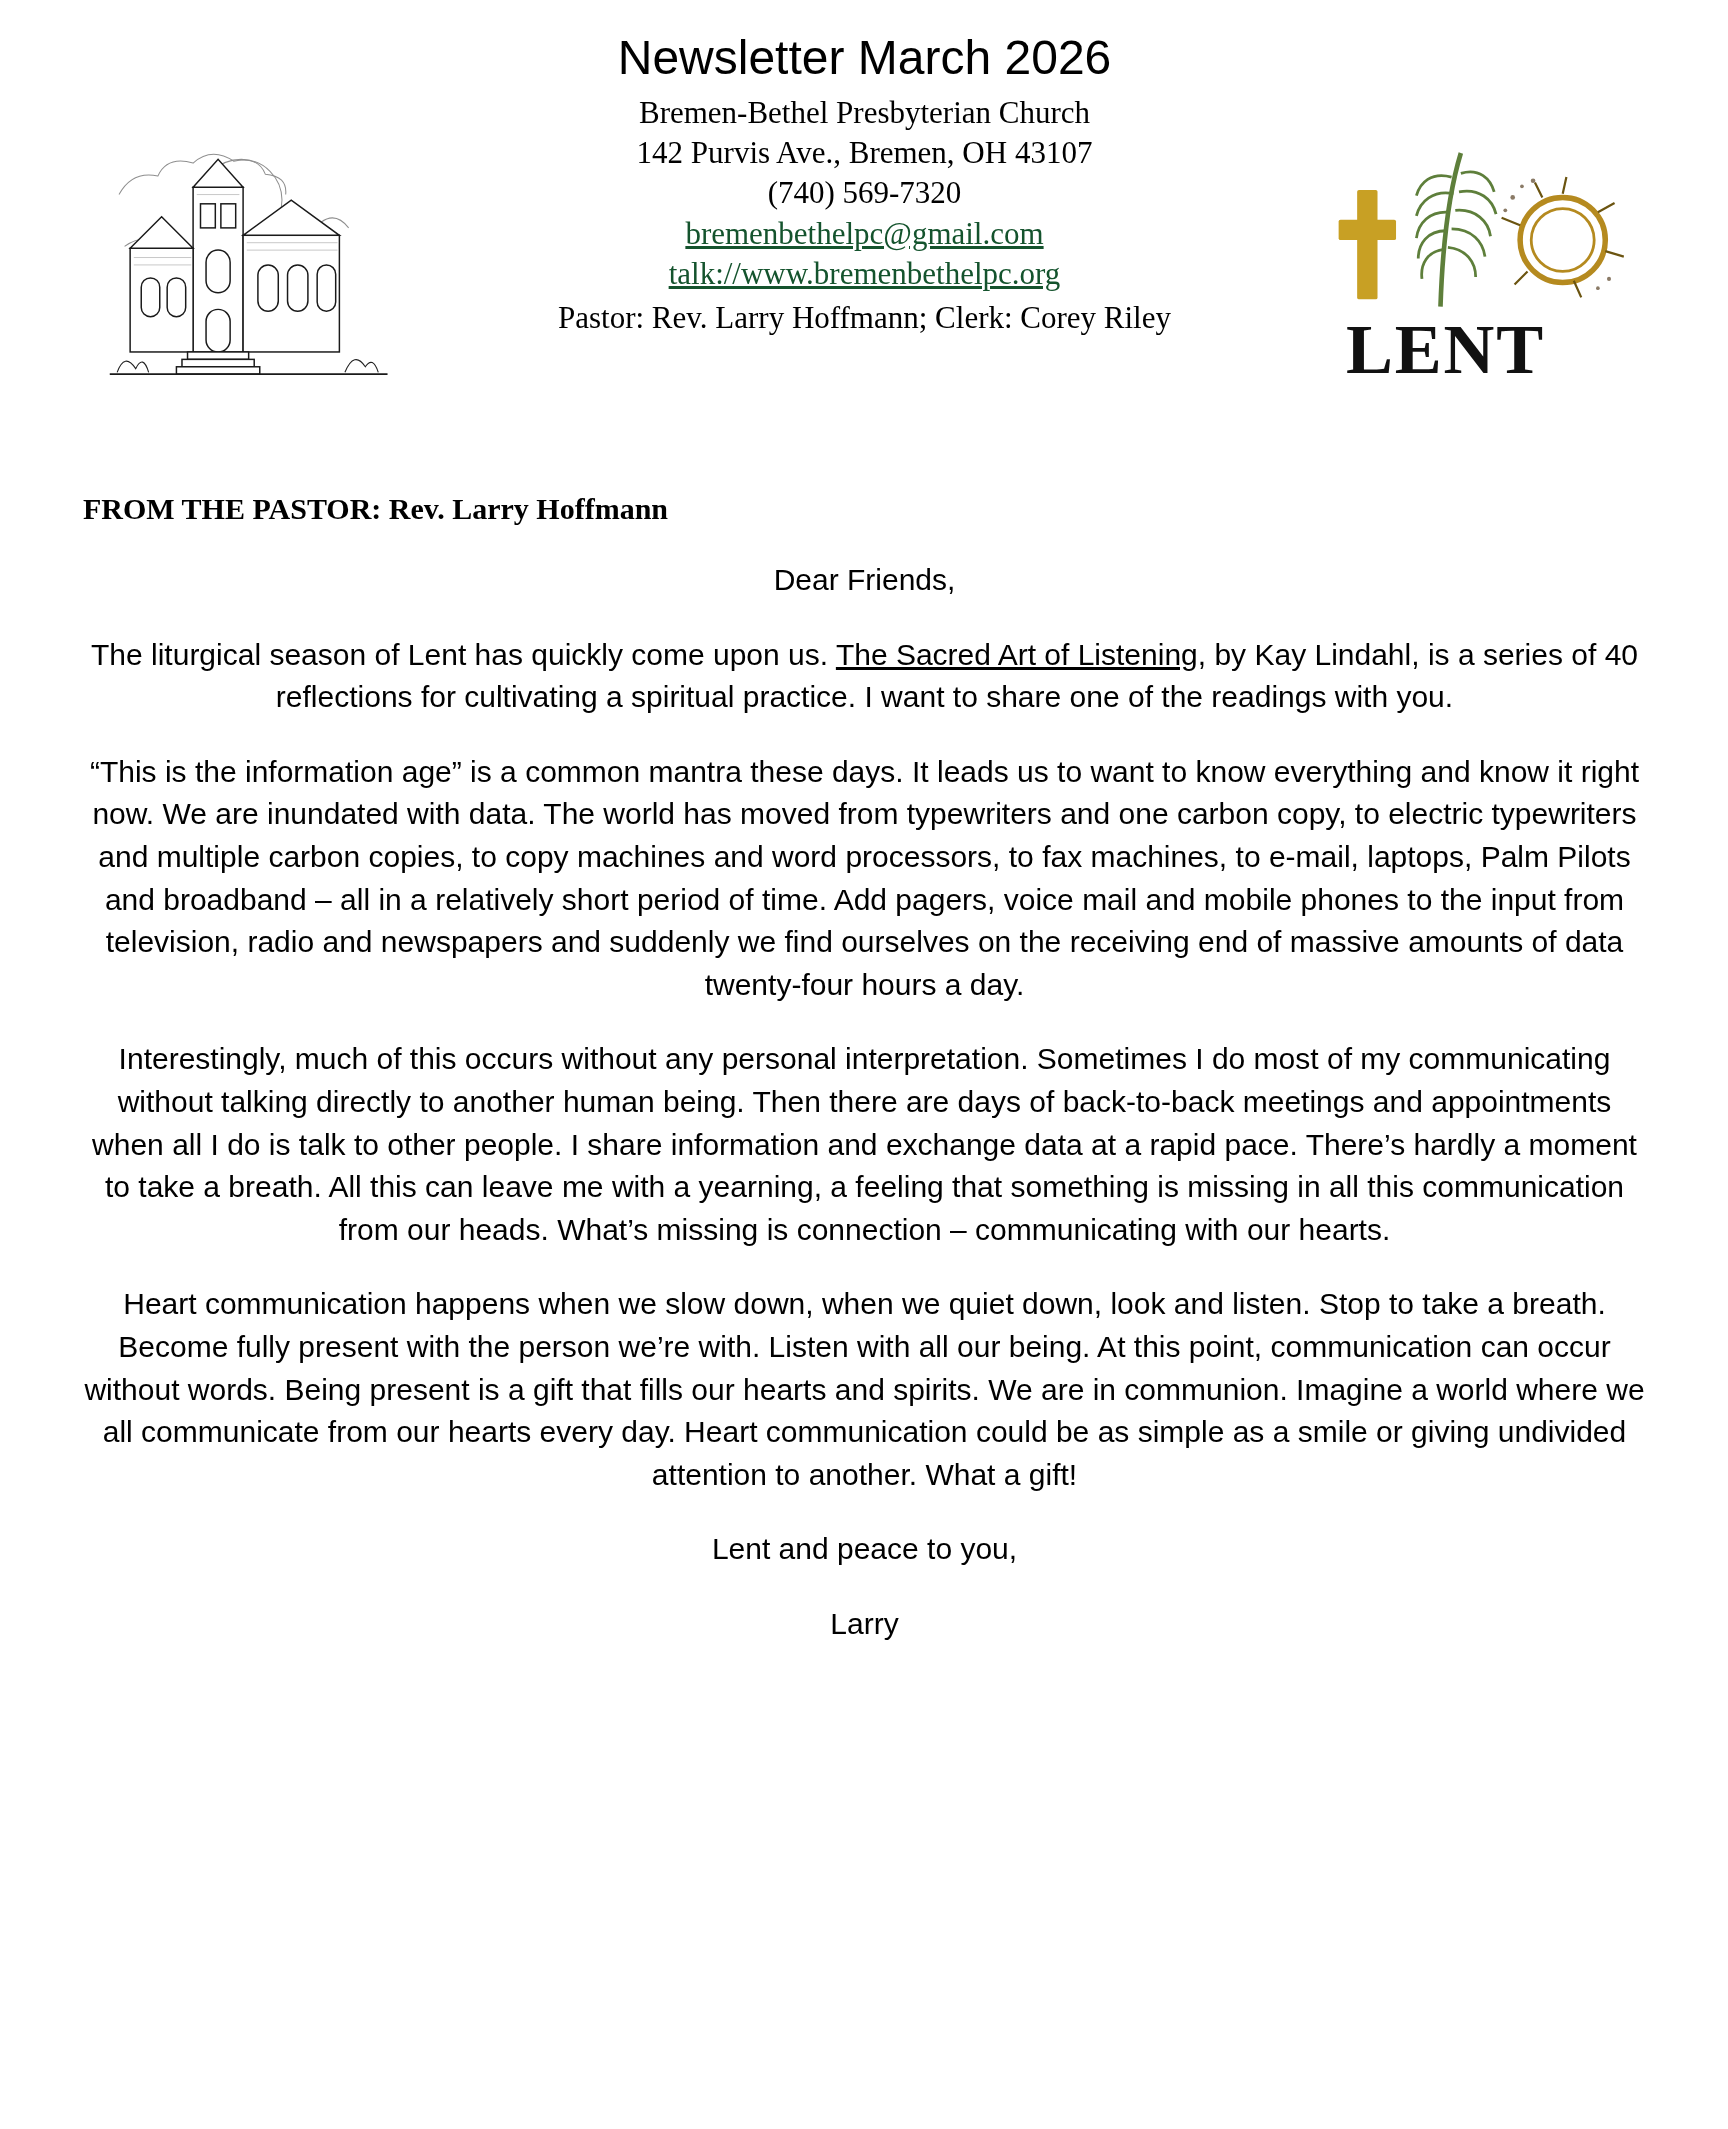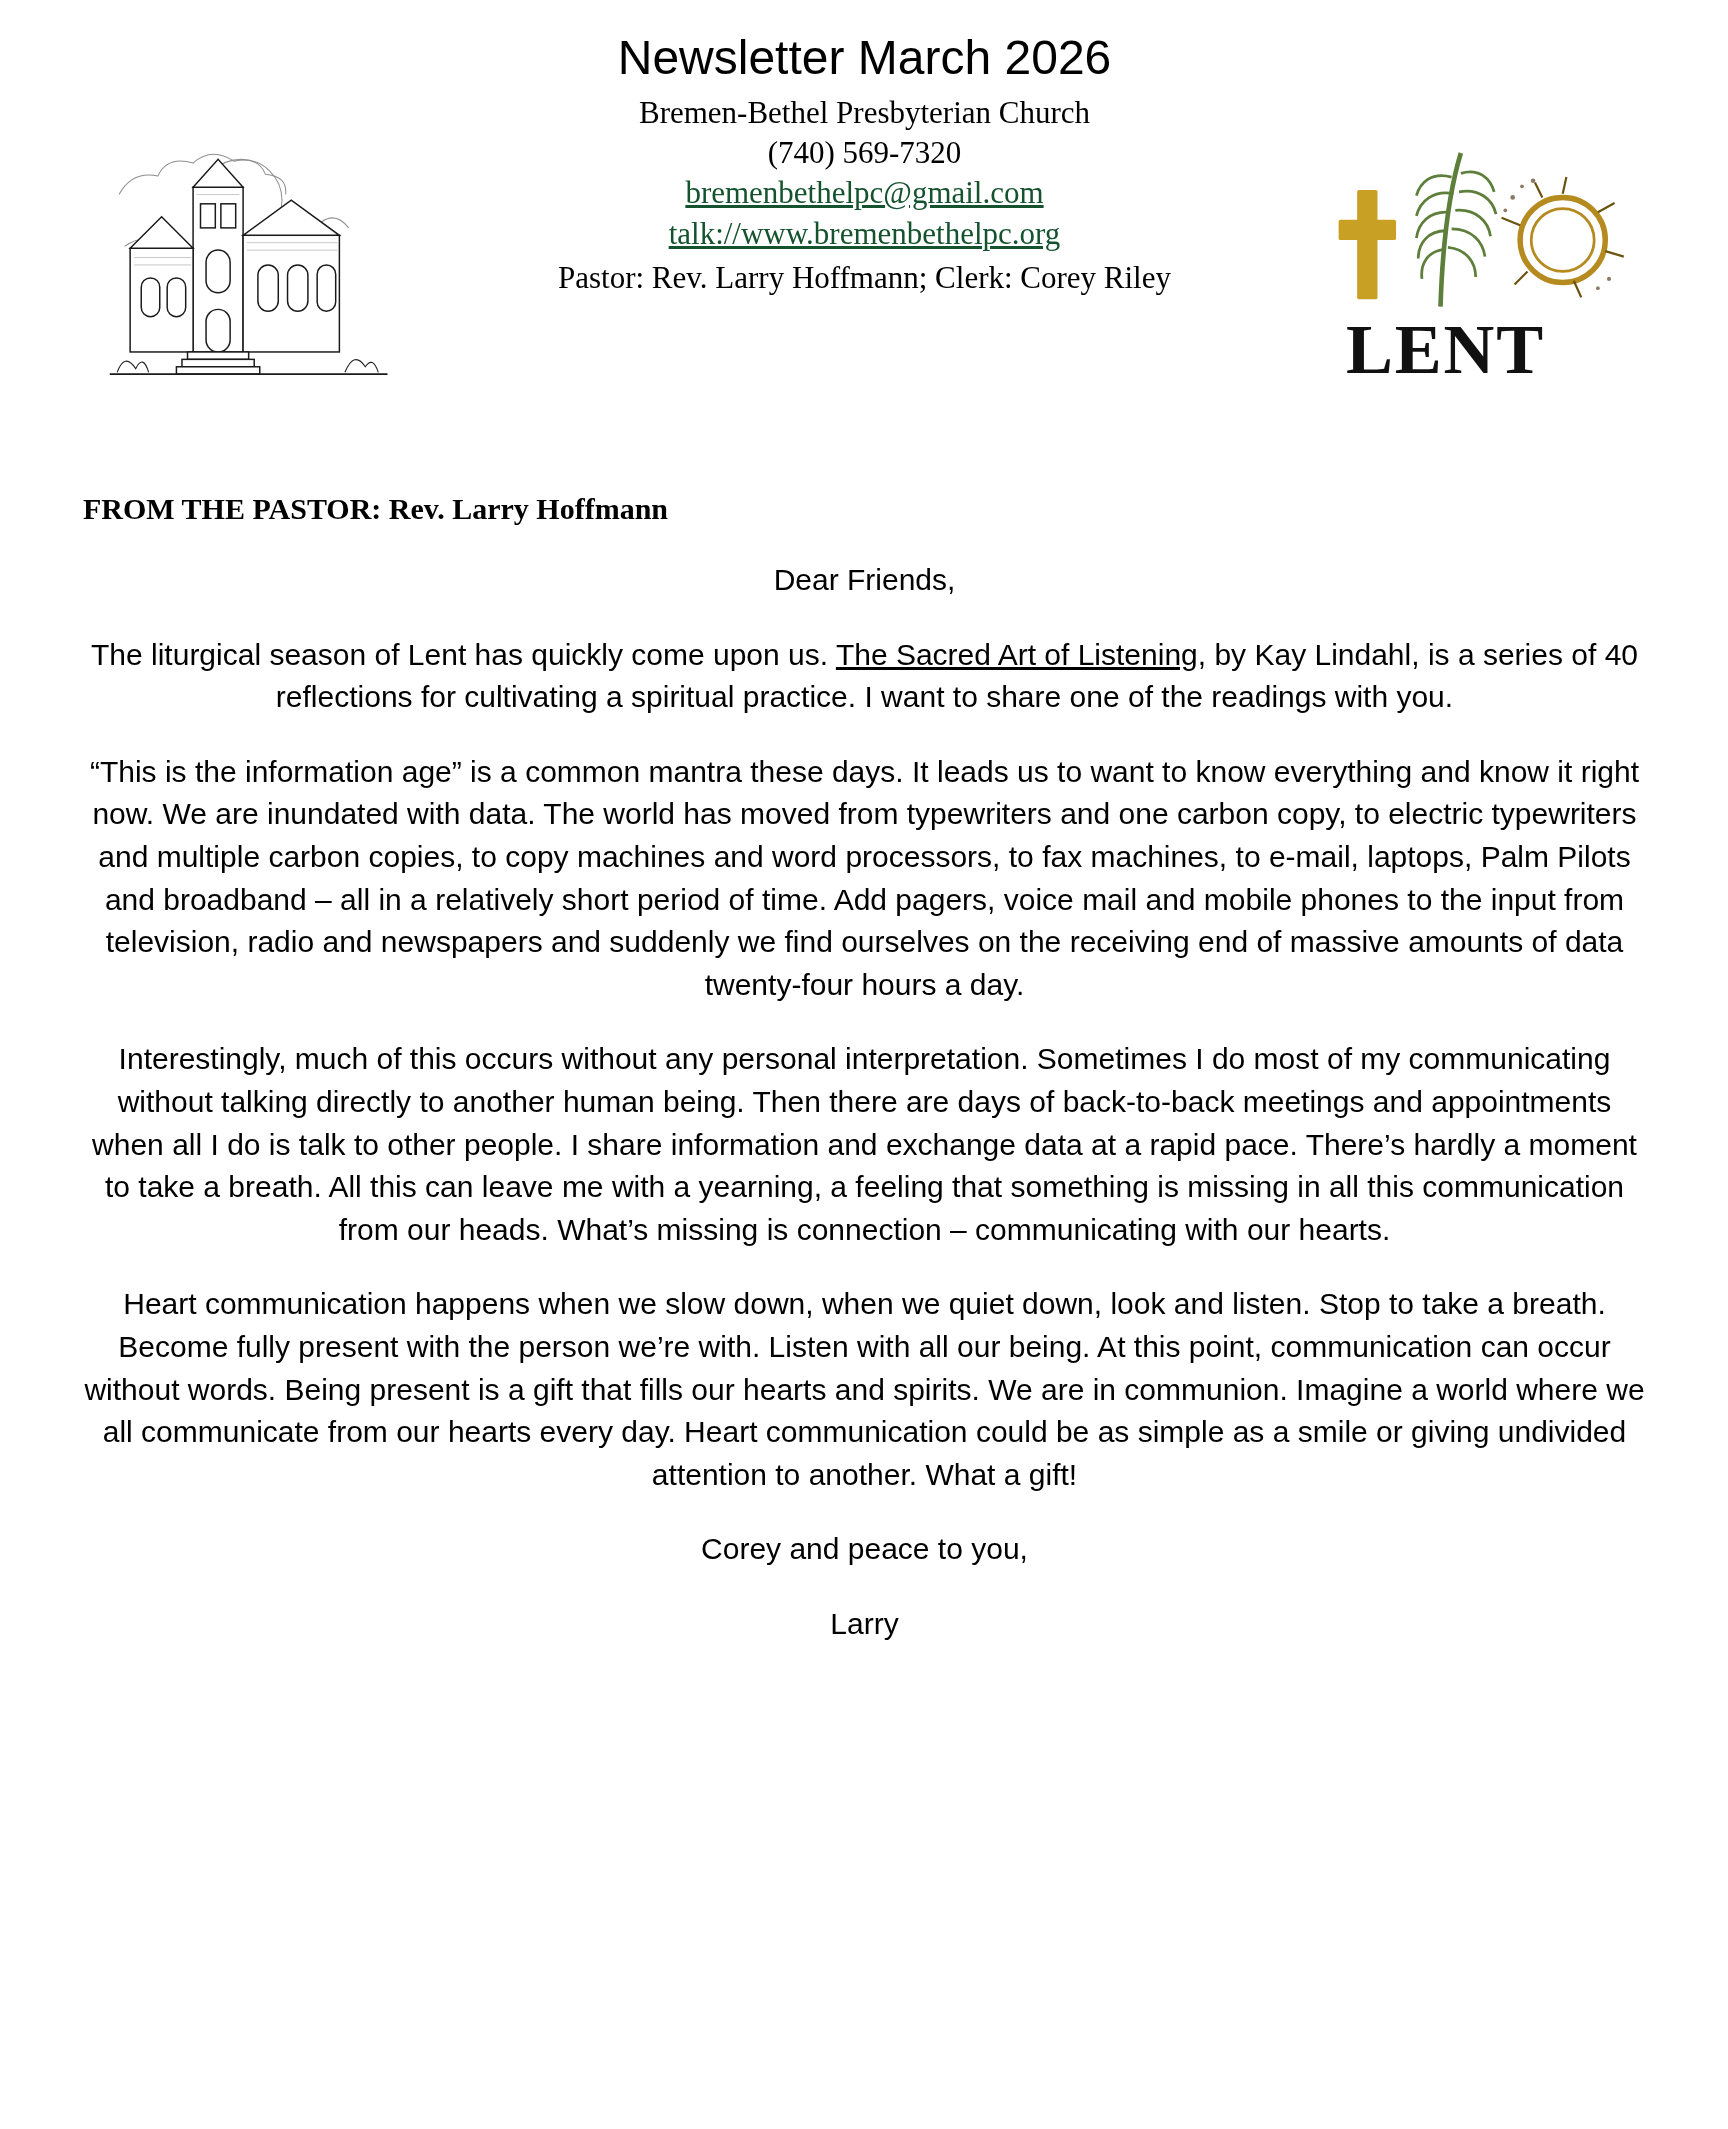--- a/index.html
+++ b/index.html
@@ -189,20 +189,21 @@
             <circle cx="288" cy="160" r="2"></circle>
         </g>
         <text class="lent-word-svg" x="16" y="252" font-family="Liberation Serif, serif" font-size="76" font-weight="700" fill="#111" letter-spacing="2">LENT</text>
       </svg>
     </div>
 
     <div class="header-center">
       <h1 class="newsletter-title">Newsletter March 2026</h1>
       <div class="header-lines">
         <div>Bremen-Bethel Presbyterian Church</div>
+        <div>142 Purvis Ave., Bremen, OH 43107</div>
         <div>(740) 569-7320</div>
         <div><span class="header-link">bremenbethelpc@gmail.com</span></div>
         <div><span class="header-link">talk://www.bremenbethelpc.org</span></div>
       </div>
       <div class="pastor-line">Pastor: Rev. Larry Hoffmann; Clerk: Corey Riley</div>
     </div>
   </div>
 
   <div class="content">
     <div class="section-heading">FROM THE PASTOR: Rev. Larry Hoffmann</div>
@@ -210,19 +211,19 @@
     <p class="body-par">Dear Friends,</p>
 
     <p class="body-par"><span>The liturgical season of Lent has quickly come upon us. </span><span class="book-title">The Sacred Art of Listening</span><span>, by Kay Lindahl, is a series of 40 reflections for cultivating a spiritual practice. I want to share one of the readings with you.</span></p>
 
     <p class="body-par">“This is the information age” is a common mantra these days. It leads us to want to know everything and know it right now. We are inundated with data. The world has moved from typewriters and one carbon copy, to electric typewriters and multiple carbon copies, to copy machines and word processors, to fax machines, to e-mail, laptops, Palm Pilots and broadband – all in a relatively short period of time. Add pagers, voice mail and mobile phones to the input from television, radio and newspapers and suddenly we find ourselves on the receiving end of massive amounts of data twenty-four hours a day.</p>
 
     <p class="body-par">Interestingly, much of this occurs without any personal interpretation. Sometimes I do most of my communicating without talking directly to another human being. Then there are days of back-to-back meetings and appointments when all I do is talk to other people. I share information and exchange data at a rapid pace. There’s hardly a moment to take a breath. All this can leave me with a yearning, a feeling that something is missing in all this communication from our heads. What’s missing is connection – communicating with our hearts.</p>
 
     <p class="body-par">Heart communication happens when we slow down, when we quiet down, look and listen. Stop to take a breath. Become fully present with the person we’re with. Listen with all our being. At this point, communication can occur without words. Being present is a gift that fills our hearts and spirits. We are in communion. Imagine a world where we all communicate from our hearts every day. Heart communication could be as simple as a smile or giving undivided attention to another. What a gift!</p>
 
-    <p class="body-par">Corey and peace to you,</p>
+    <p class="body-par">Lent and peace to you,</p>
 
     <p class="body-par">Larry</p>
   </div>
 
 </div>
 
 
 </body></html>

